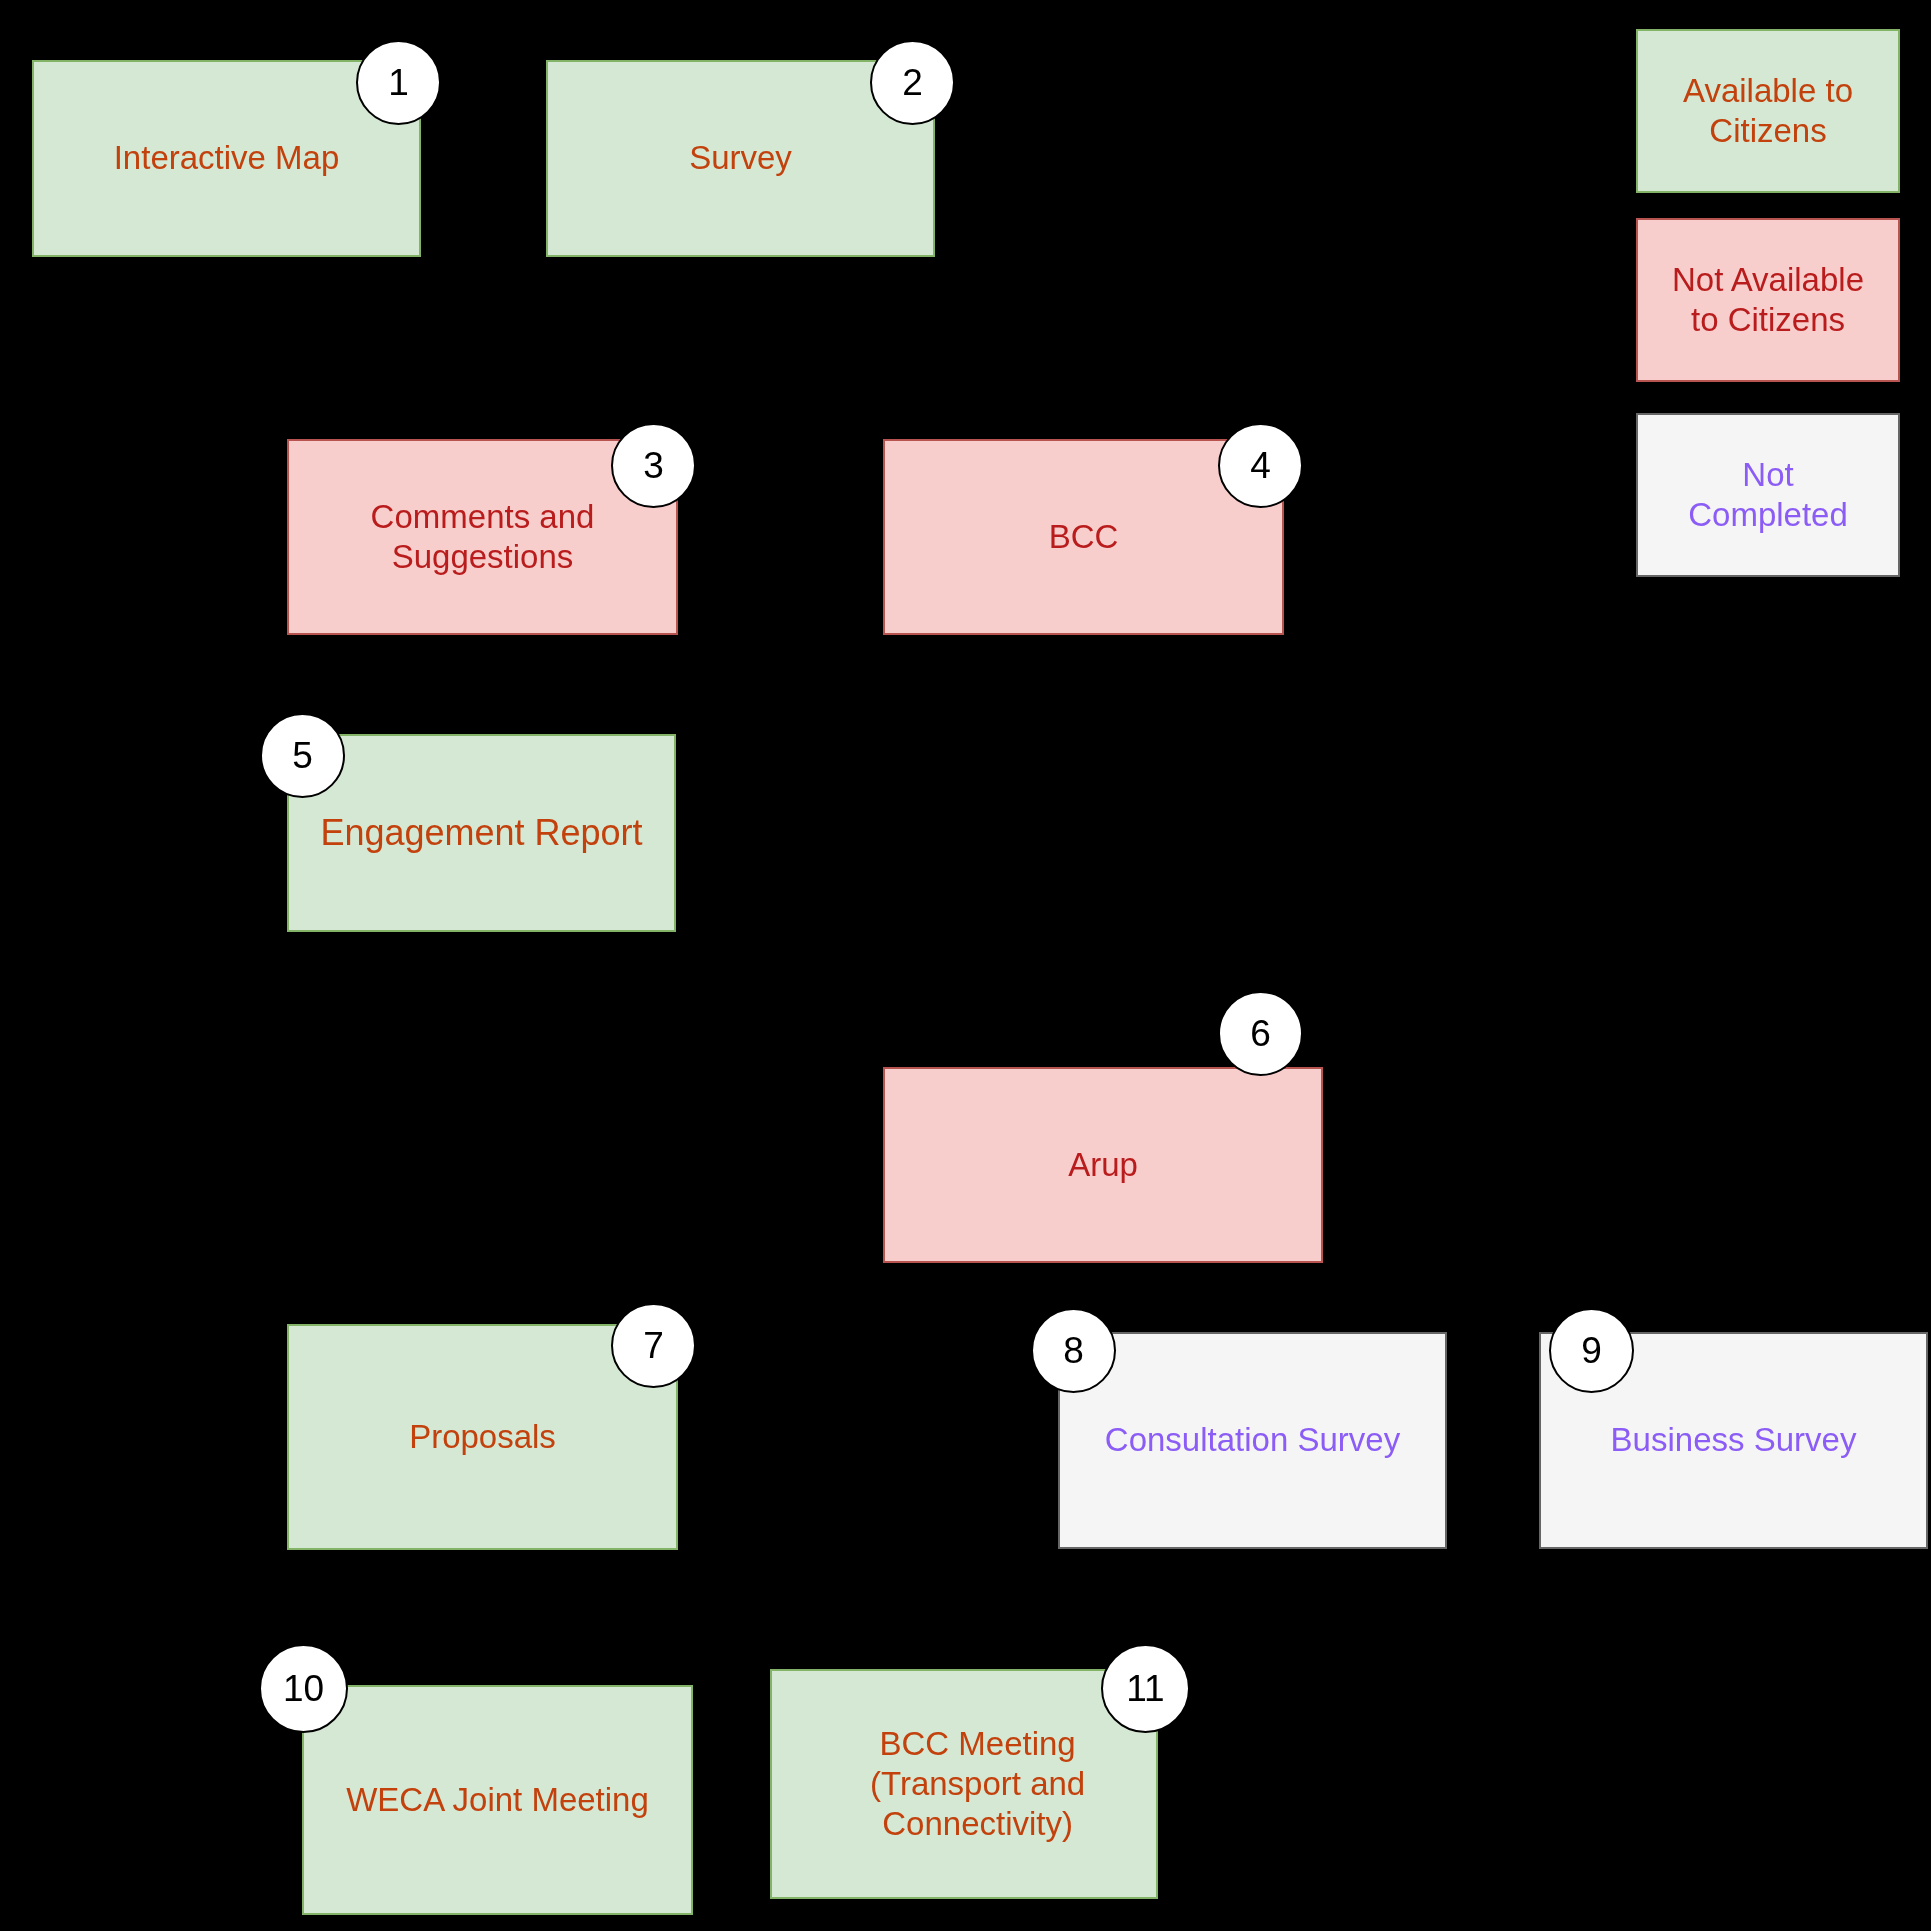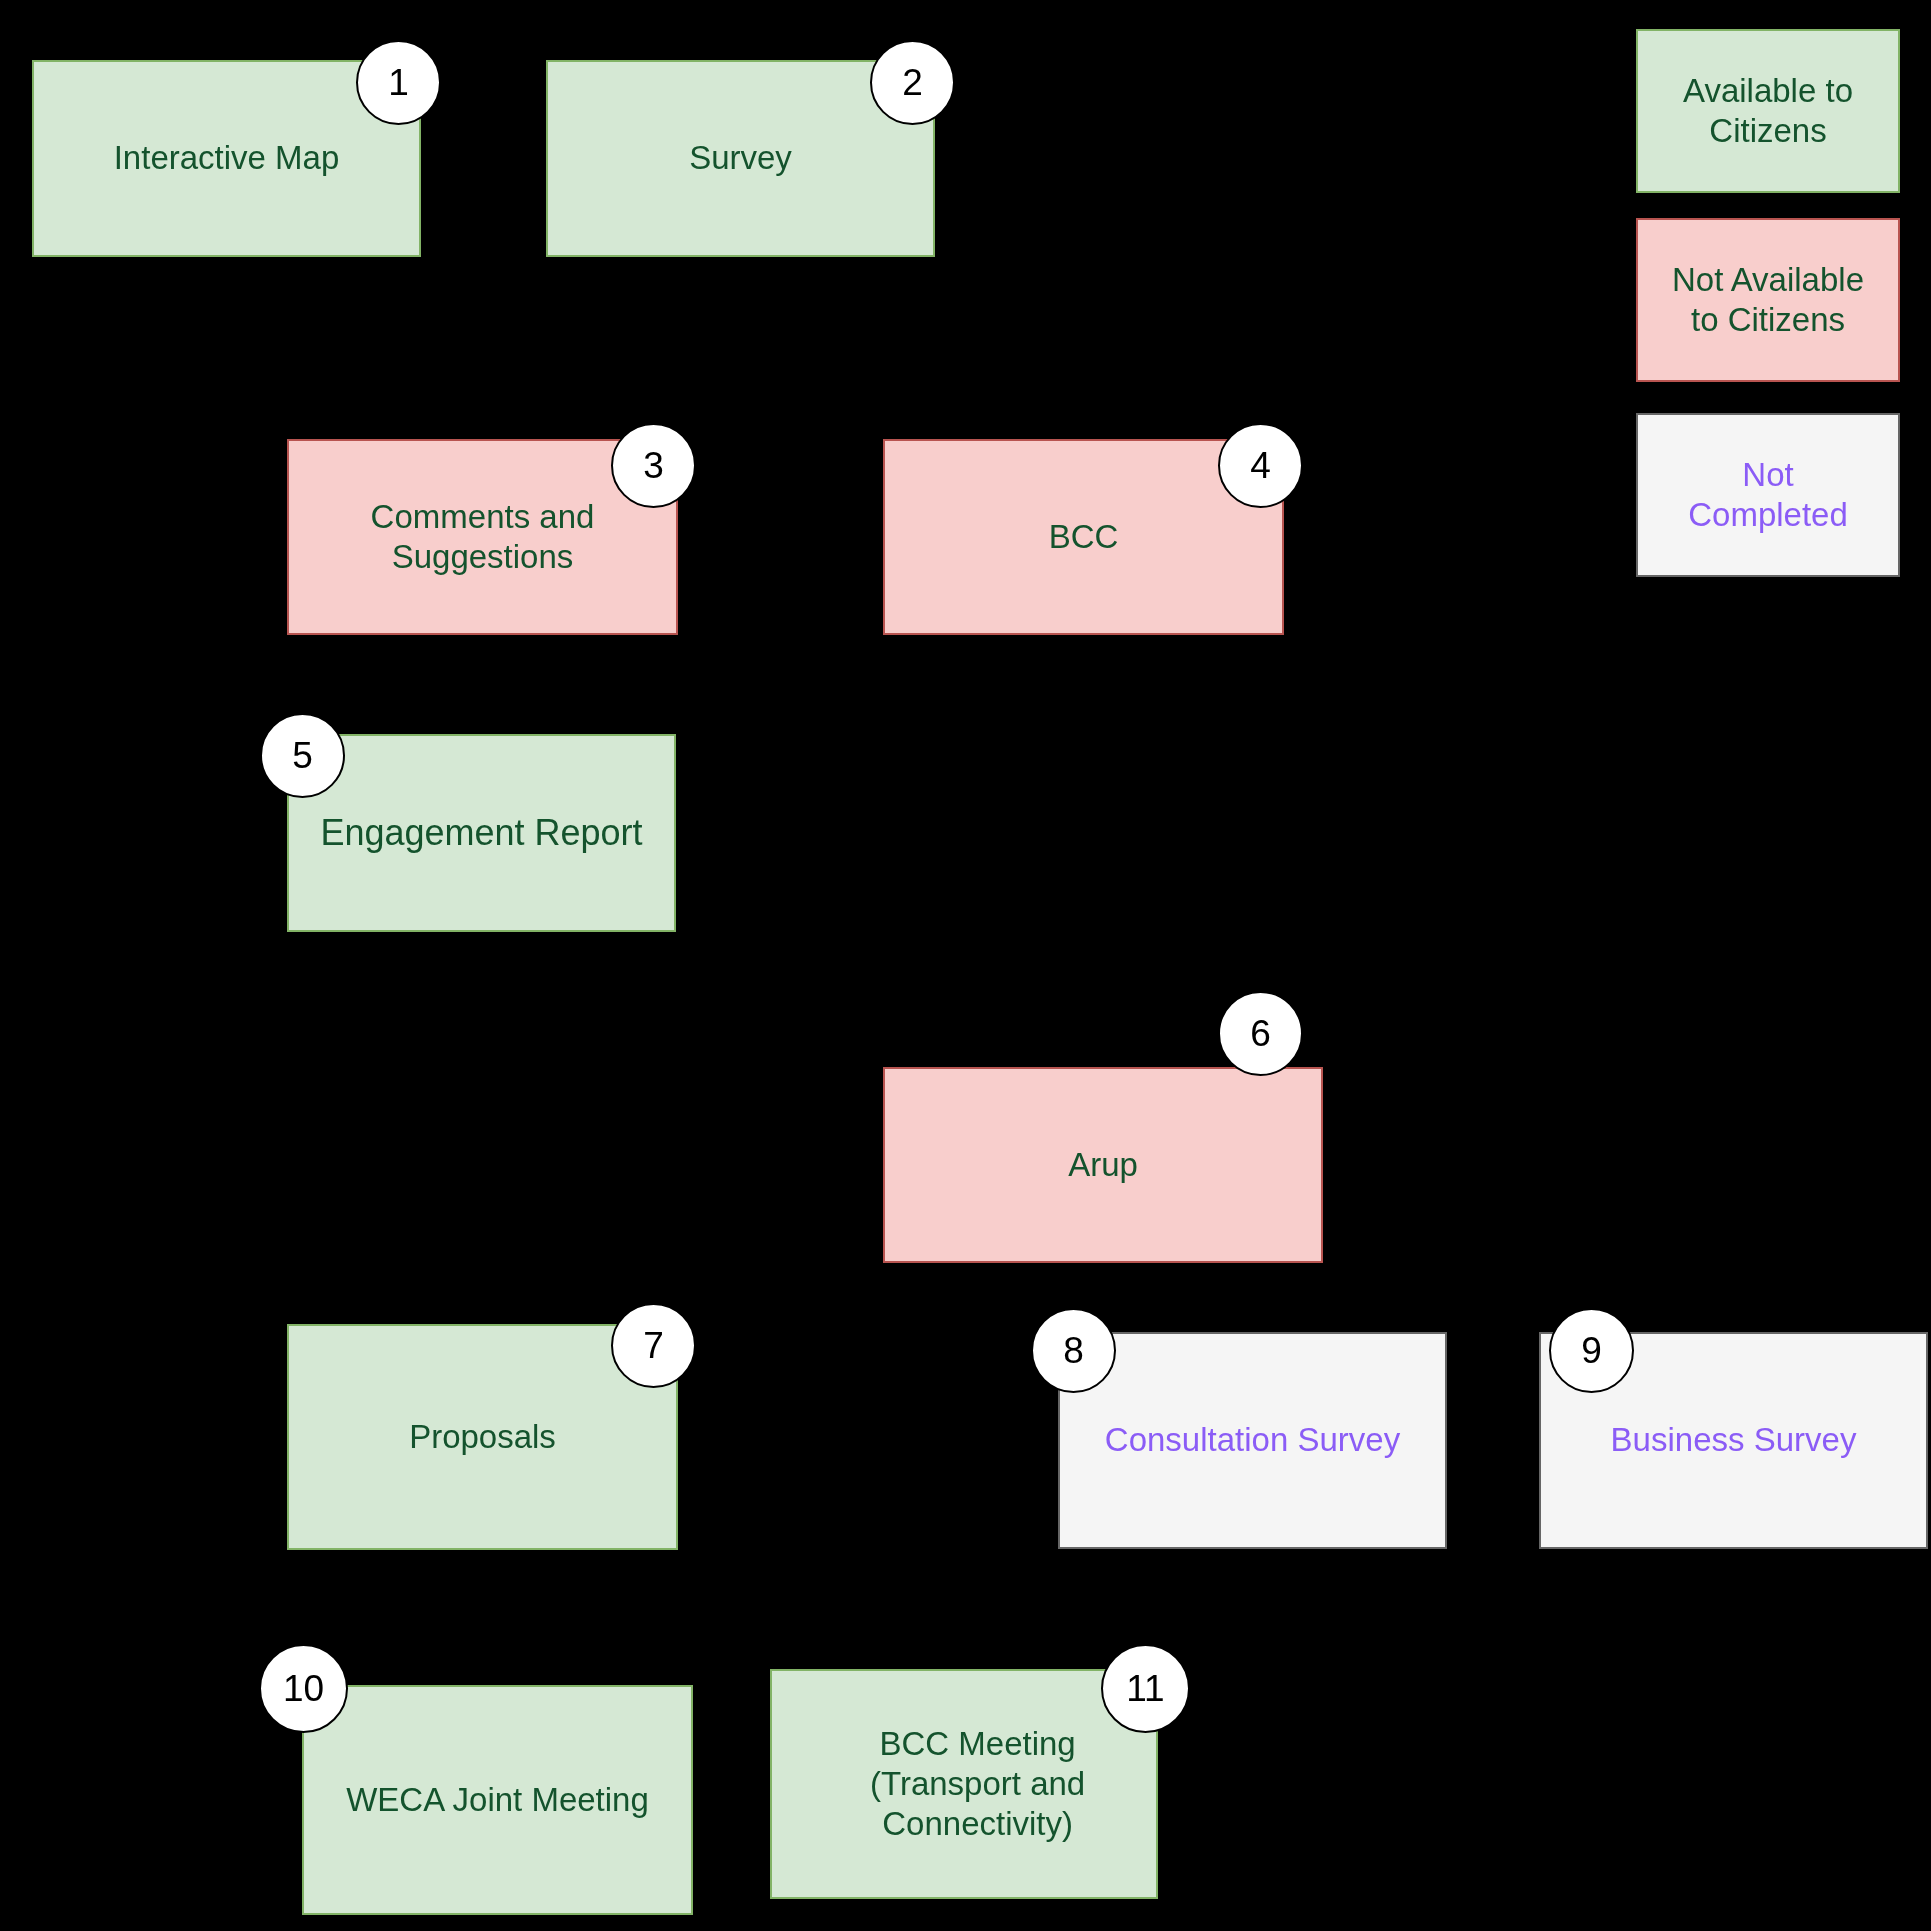--- a/index.html
+++ b/index.html
@@ -28,26 +28,26 @@
     padding: 1.9px 5.8px;
   }
   .node-label {
     display: block;
     width: 100%;
     white-space: pre-line;
   }
   .fill-green {
     background: #d5e8d4;
     border-color: #82b366;
-    color: #14532d;
+    color: #c2410c;
   }
   .fill-red {
     background: #f8cecc;
     border-color: #b85450;
-    color: #14532d;
+    color: #b91c1c;
   }
   .fill-gray {
     background: #f5f5f5;
     border-color: #666666;
     color: #8b5cf6;
   }
   .badge {
     position: absolute;
     box-sizing: border-box;
     border-radius: 50%;

